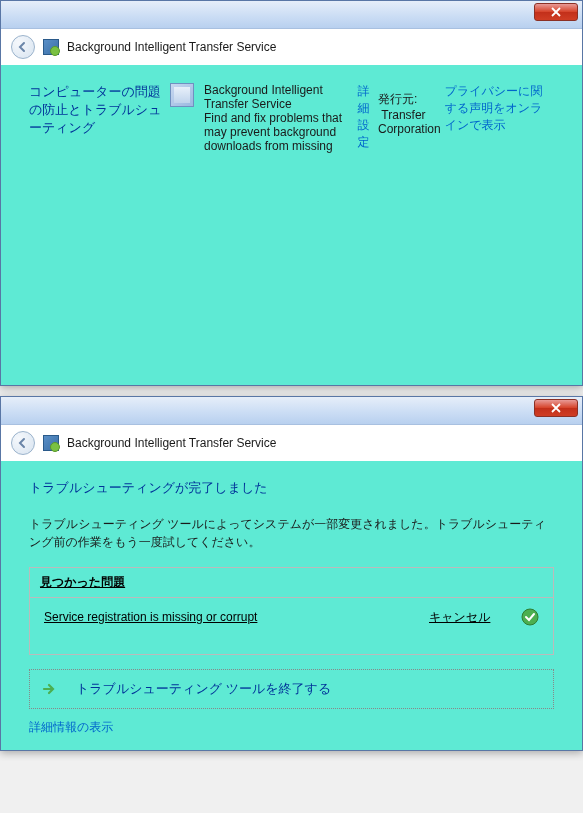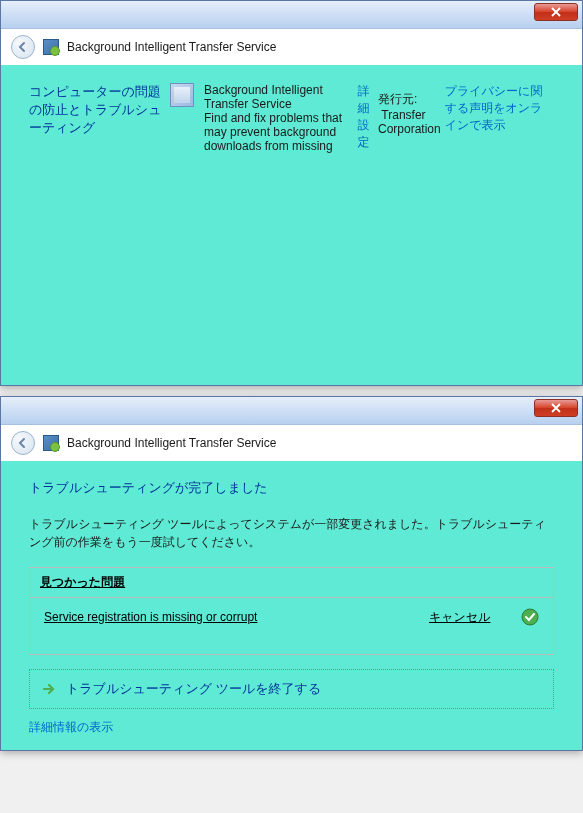--- a/index.html
+++ b/index.html
@@ -171,21 +171,21 @@
     .found-status { font-size: 12px; width: 80px; }
     .check-icon {
       width: 18px;
       height: 18px;
     }
     .action-link {
       border: 1px dotted #888;
       padding: 10px 12px;
       display: flex;
       align-items: center;
-      gap: 10px;
+      gap: 20px;
       margin-bottom: 10px;
       cursor: pointer;
     }
     .action-link.noborder { border: none; }
     .arrow-icon {
       width: 14px;
       height: 14px;
     }
     .action-text {
       color: #003399;

